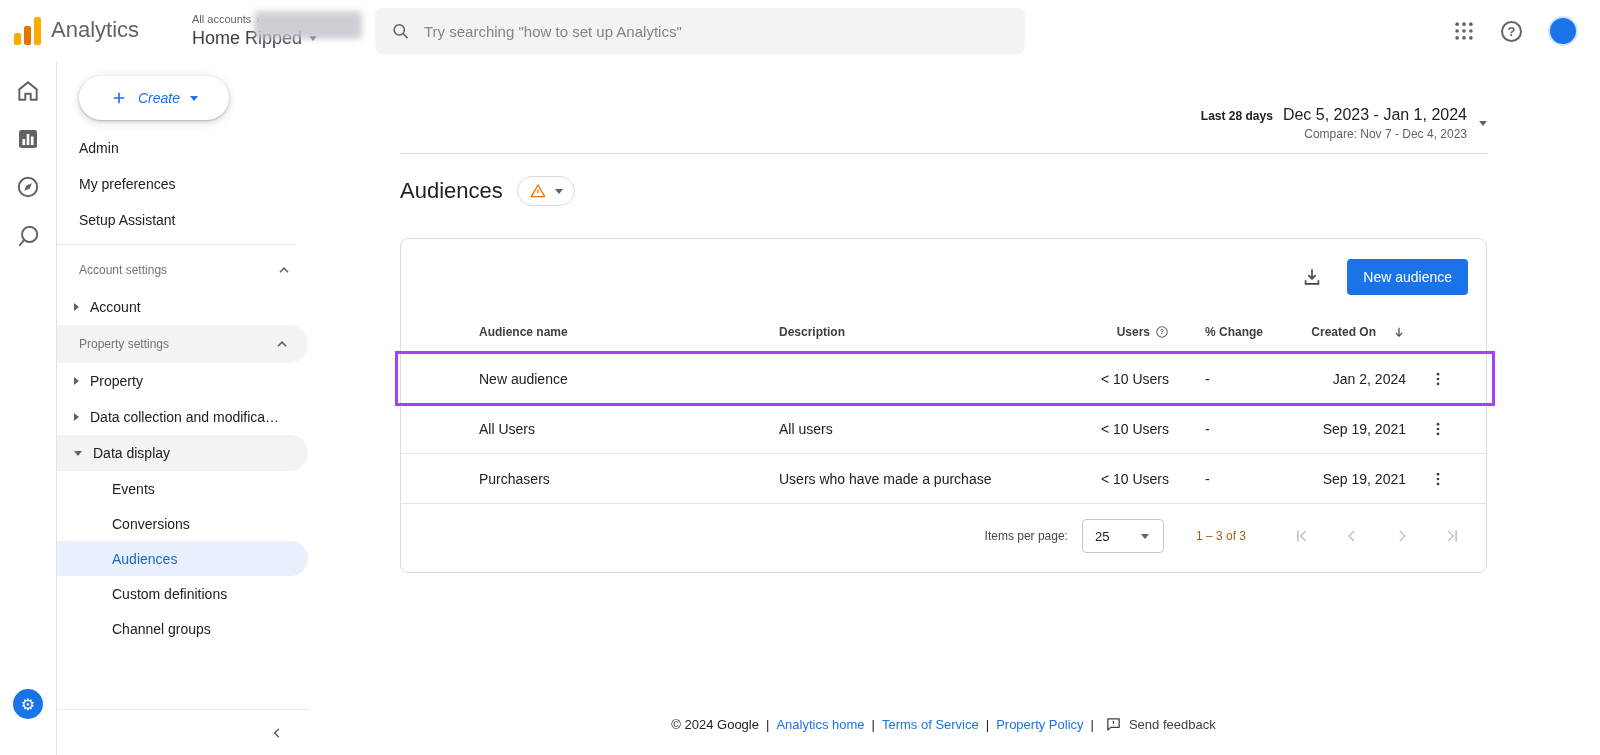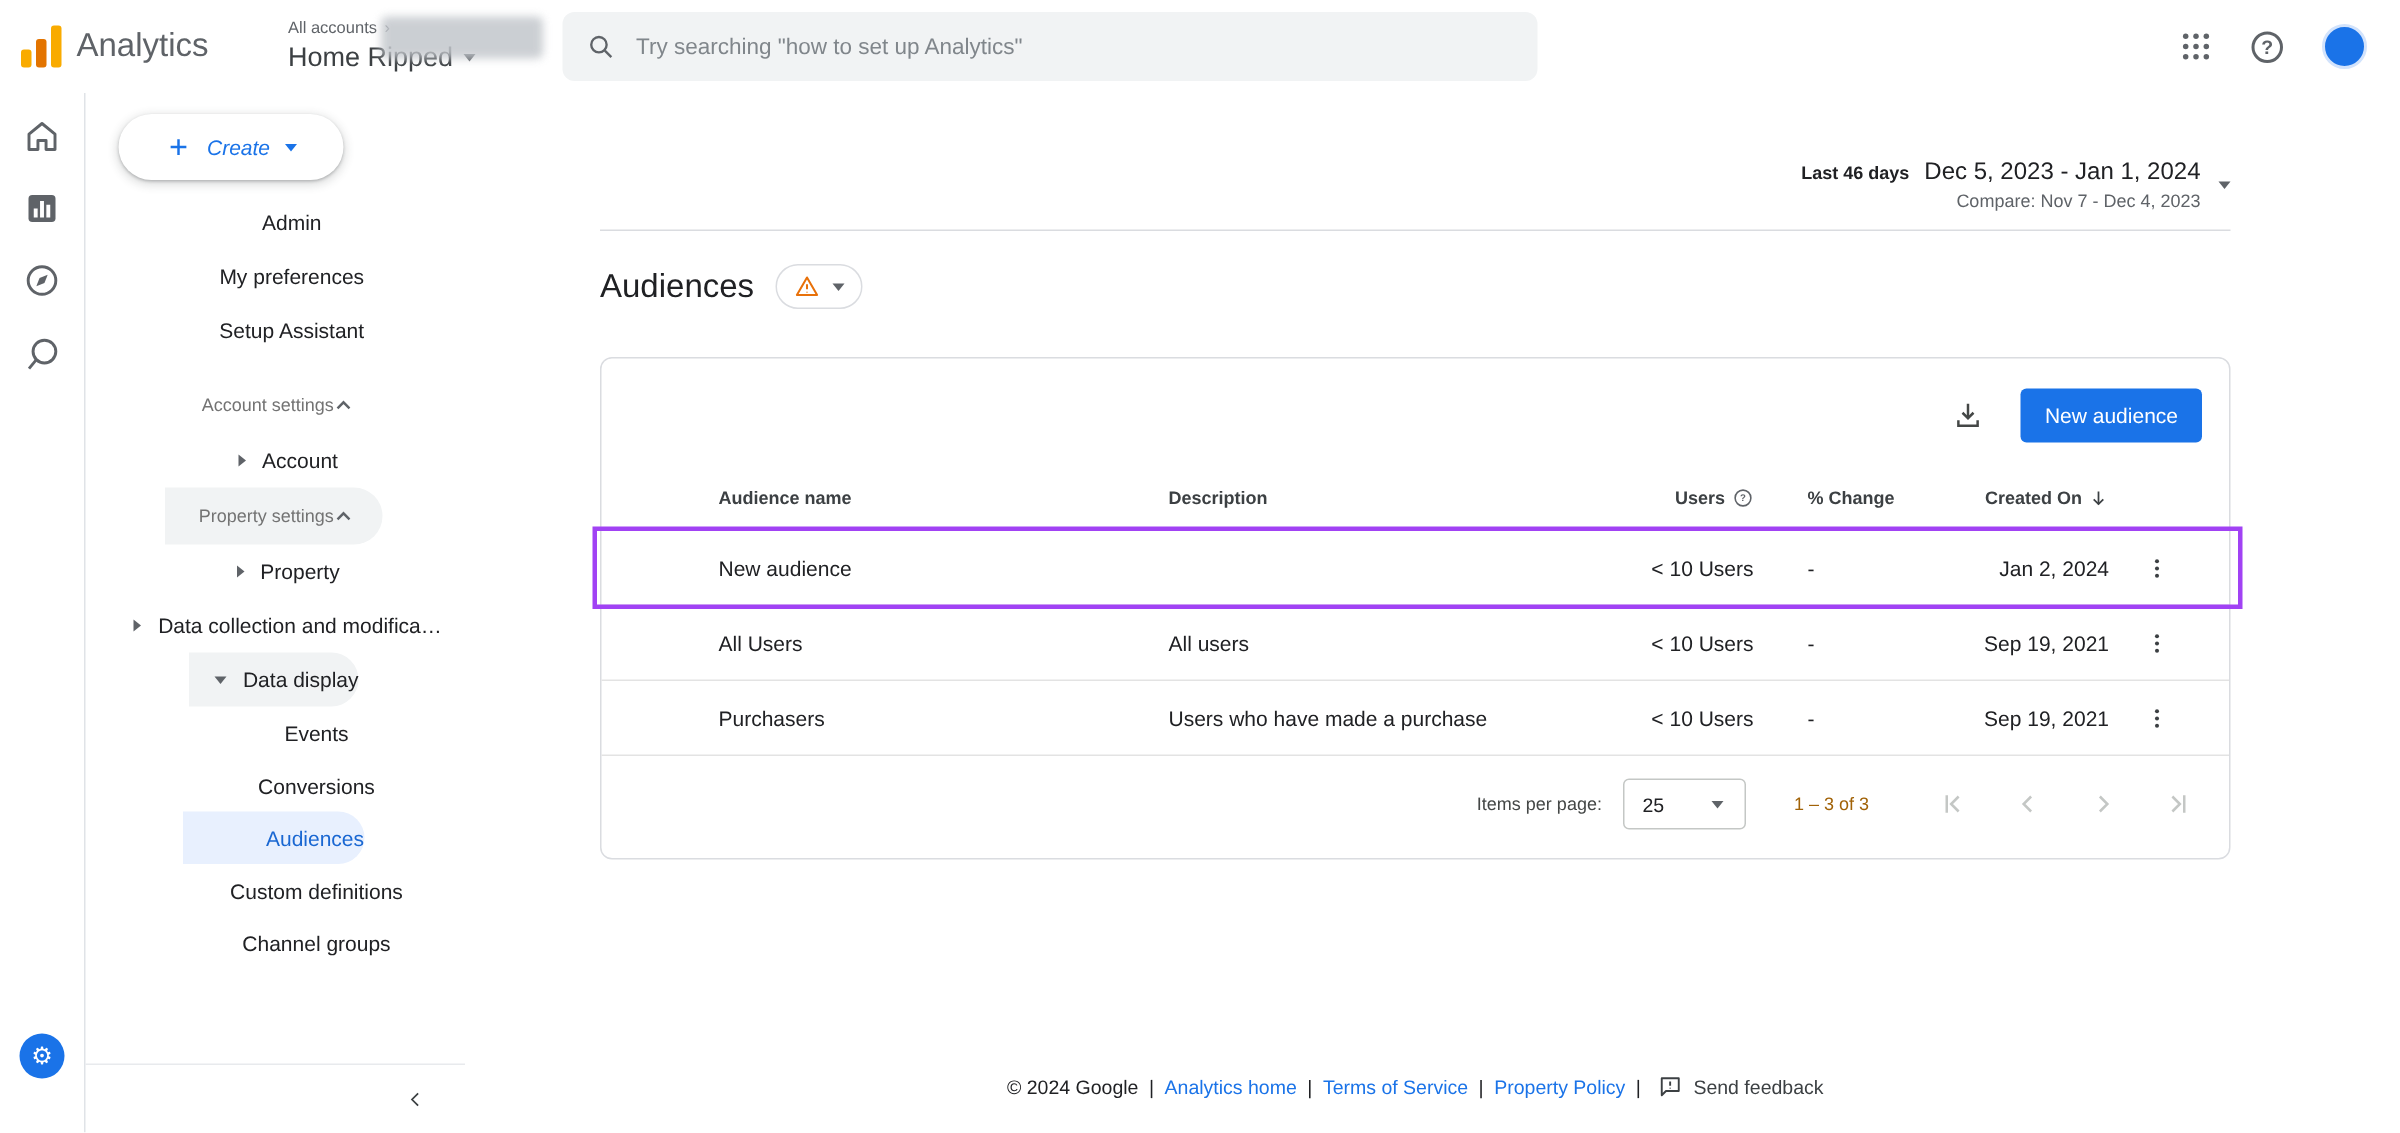--- a/index.html
+++ b/index.html
@@ -34,21 +34,21 @@
   
   .body-row { display:flex; height:693px; }
 
   .rail { width:57px; border-right:1px solid #e0e3e7; display:flex; flex-direction:column; align-items:center; padding:16px 0 36px; gap:23px; flex:none; }
   .rail-gear { margin-top:auto; width:30px; height:30px; border-radius:50%; background:#1a73e8; color:#fff; display:flex; align-items:center; justify-content:center; font-size:16px; }
 
   .sidebar { width:253px; display:flex; flex-direction:column; padding-top:8px; flex:none; }
   .create-btn { margin:6px 0 10px 22px; width:150px; height:44px; border-radius:22px; background:#fff;
     box-shadow:0 1px 2px rgba(60,64,67,.3), 0 2px 6px 2px rgba(60,64,67,.15);
     display:flex; align-items:center; justify-content:center; gap:10px; color:#1a73e8; font-size:14px; font-weight:500;font-style:italic; }
-  .nav { display:flex; flex-direction:column;align-items:center; }
+  .nav { display:flex; flex-direction:column; }
   .nav-item { height:36px; display:flex; align-items:center; padding-left:22px; font-size:14px; color:#202124; }
   .nav-divider { border-top:1px solid #e8eaed; margin:6px 14px 6px 0; }
   .section-head { height:38px; display:flex; align-items:center; justify-content:space-between; padding:0 20px 0 22px; font-size:12px; color:#737373; }
   .hl-gray { background:#f1f3f4; border-radius:0 19px 19px 0; margin-right:2px; }
   .expand-item { height:36px; display:flex; align-items:center; gap:11px; padding-left:17px; font-size:14px; color:#202124; }
   .leaf { height:35px; display:flex; align-items:center; padding-left:55px; font-size:14px; color:#202124; }
   .leaf.active { background:#e8f0fe; color:#1967d2; font-weight:500; border-radius:0 19px 19px 0; margin-right:2px; }
   .sidebar-foot { margin-top:auto; border-top:1px solid #e8eaed; height:46px; display:flex; align-items:center; justify-content:flex-end; padding-right:26px; }
 
   
@@ -74,21 +74,21 @@
   .card-toolbar { display:flex; justify-content:flex-end; align-items:center; gap:24px; padding:20px 18px 16px; }
   .btn-primary { background:#1a73e8; color:#fff; font-size:14px; font-weight:500; border:none; border-radius:4px; height:36px; padding:0 16px; font-family:"Liberation Sans",sans-serif; }
 
   .trow { display:grid; grid-template-columns:300px 320px 70px 140px 1fr 64px; padding-left:78px; padding-right:16px; align-items:center; }
   .thead { min-height:42px; font-size:12px; font-weight:700; color:#3c4043; }
   .tbody-row { min-height:50px; font-size:14px; color:#202124; border-top:1px solid #e3e3e3; position:relative; }
   .col-users { justify-self:end; text-align:right; }
   .users-head { display:flex; align-items:center; gap:5px; justify-self:end; }
   .col-change { padding-left:36px; }
   .col-created { justify-self:end; text-align:right; }
-  .created-head { display:flex; align-items:flex-start; gap:4px; justify-self:end; }
+  .created-head { display:flex; align-items:flex-start; gap:16px; justify-self:end; }
   .col-menu { justify-self:center; display:flex; align-items:center; justify-content:center; width:32px; height:32px; border-radius:50%; }
   .annotation { position:absolute; top:-3px; bottom:-3px; left:-6px; right:-9px; border:3px solid #a142f4; pointer-events:none; z-index:3; }
 
   .pag-row { display:flex; justify-content:flex-end; align-items:center; padding:15px 24px 19px; font-size:12px; color:#444746; border-top:1px solid #e3e3e3; }
   .pag-label { margin-right:14px; }
   .pag-select { width:82px; height:34px; border:1px solid #c4c7c5; border-radius:4px; display:flex; align-items:center; justify-content:space-between; padding:0 14px 0 12px; font-size:13px; color:#202124; background:#fff; }
   .pag-range { margin:0 46px 0 32px; color:#a16207; }
   .pag-arrows { display:flex; align-items:center; gap:30px; }
 
   .footer { margin-top:auto; display:flex; justify-content:center; align-items:center; gap:7px; padding-bottom:22px; font-size:13px; color:#202124; }
@@ -244,21 +244,21 @@
             <path d="M15 5 L8 12 L15 19"></path>
           </svg>
       </div>
     </aside>
 
     <main class="main">
 
       <div class="date-row clickable">
         <div>
           <div class="date-line1">
-            <span class="date-label">Last 46 days</span>
+            <span class="date-label">Last 28 days</span>
             <span class="date-range">Dec 5, 2023 - Jan 1, 2024</span>
           </div>
           <div class="date-compare">Compare: Nov 7 - Dec 4, 2023</div>
         </div>
         <span class="caret-down"></span>
       </div>
 
       <div class="main-divider"></div>
 
       <div class="title-row">

